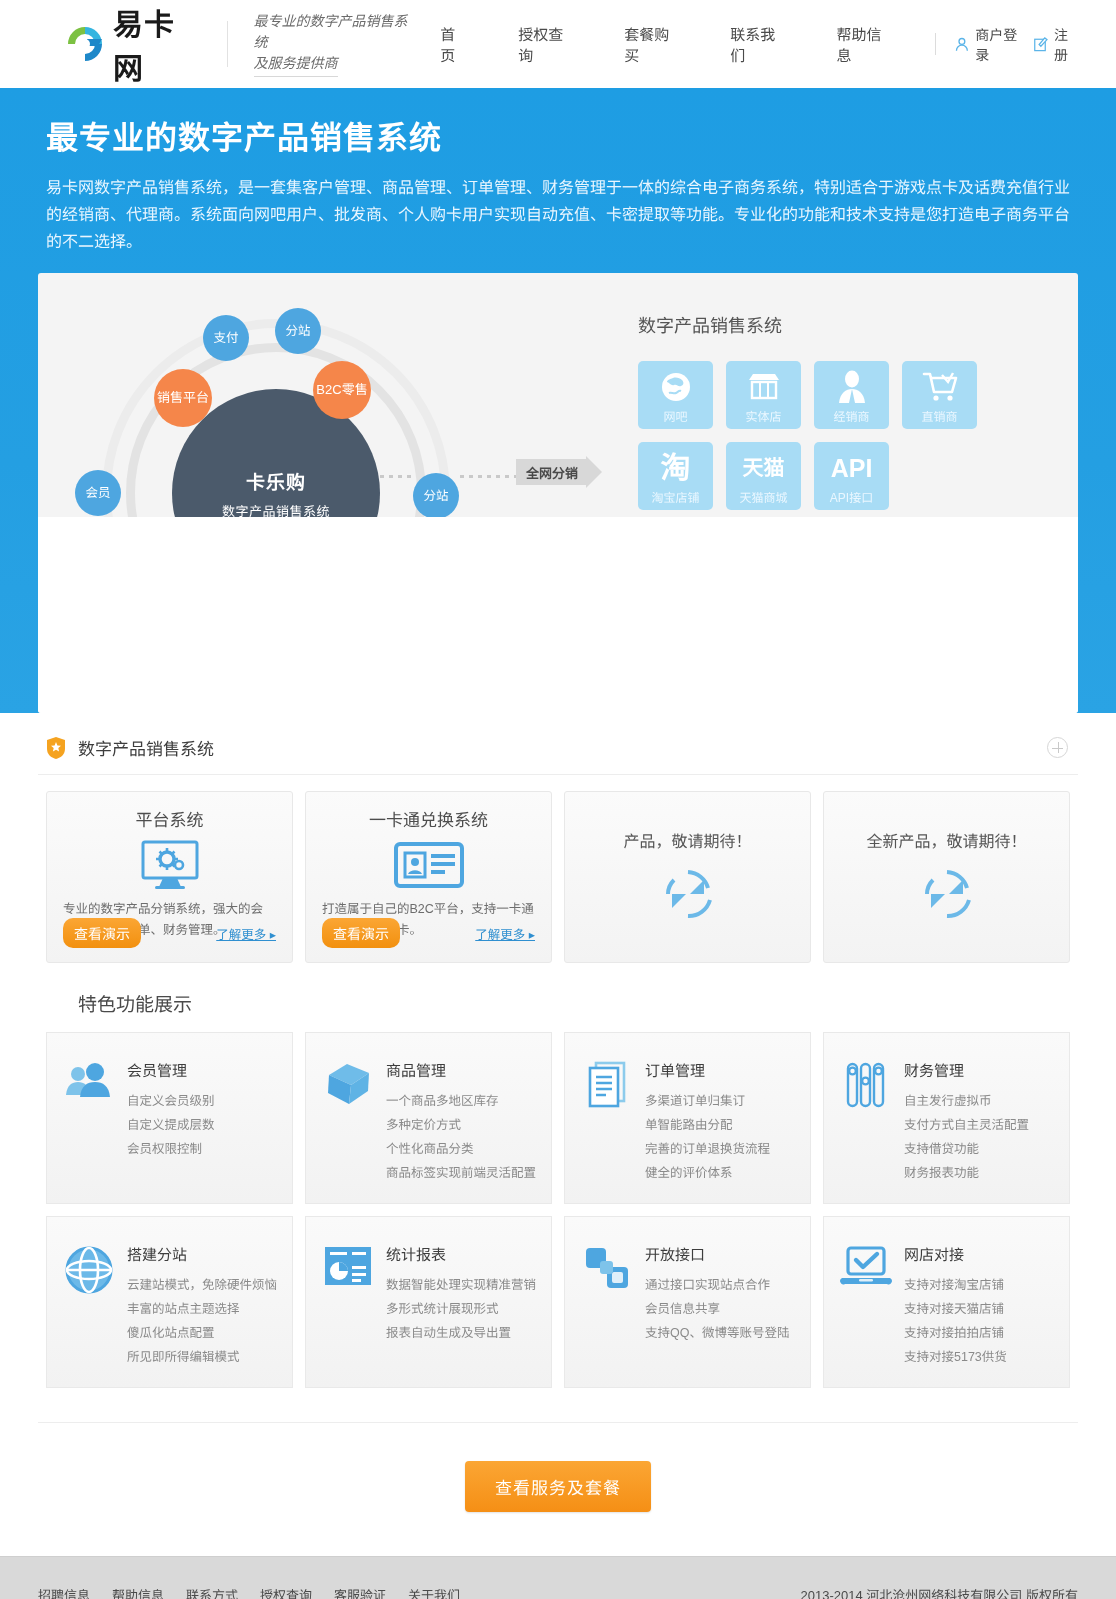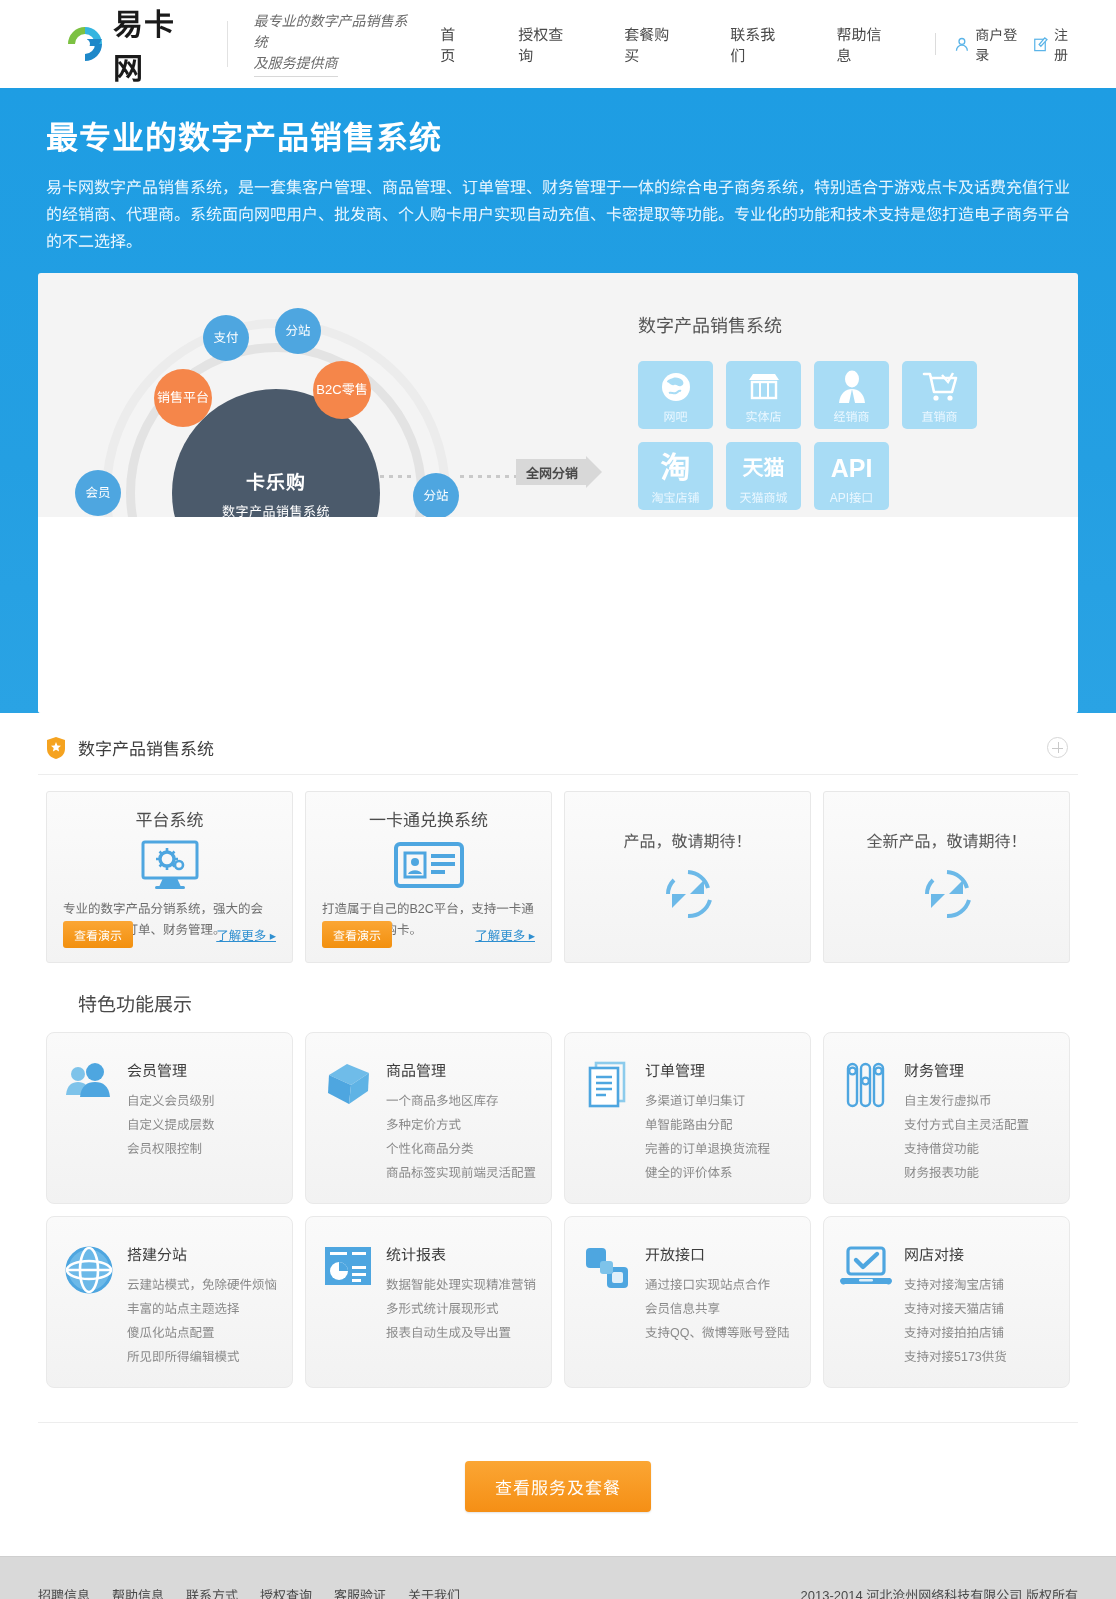--- a/index.html
+++ b/index.html
@@ -164,32 +164,32 @@
   .prod-card h4 {
     text-align: center; font-size: 17px; color: #4d4d4d;
     font-weight: normal; margin-bottom: 6px;
   }
   .prod-icon { height: 56px; display:flex; align-items:center; justify-content:center; }
   .prod-desc { font-size: 12.5px; color: #6d6d6d; line-height: 21px; margin-top: 6px; }
   .prod-foot { position: absolute; left: 16px; right: 16px; bottom: 14px;
     display: flex; align-items: center; justify-content: space-between; }
   .btn-demo {
     background: linear-gradient(180deg,#fba634 0%, #f2900f 100%);
-    color: #fff; font-size: 12px; border: none; border-radius: 3px;
+    color: #fff; font-size: 14px; border: none; border-radius: 10px;
     padding: 5px 11px; cursor: pointer;
   }
   .link-more { font-size: 12.5px; color: #2f8fd0; text-decoration: underline; cursor: pointer; }
   .prod-card.soon { display: flex; flex-direction: column; align-items: center; justify-content: center; }
   .prod-card.soon .soon-text { font-size: 16px; color: #555; margin-bottom: 14px; }
 
   .feat-title { font-size: 19px; color: #4a4a4a; font-weight: normal; padding: 26px 0 16px 40px; }
   .feat-grid { display: grid; grid-template-columns: repeat(4, 1fr); gap: 12px; padding: 0 8px; }
   .feat-card {
     background: linear-gradient(180deg,#fafafa 0%, #f2f2f2 100%);
-    border: 1px solid #e9e9e9; border-radius: 8px;
+    border: 1px solid #e9e9e9; border-radius: 0;
     min-height: 172px; padding: 26px 14px 16px 14px; display: flex; gap: 10px;
   }
   .feat-ico { width: 56px; min-width: 56px; display: flex; justify-content: center; padding-top: 2px; }
   .feat-body h5 { font-size: 15px; color: #3d3d3d; font-weight: normal; margin-bottom: 9px; }
   .feat-body li { list-style: none; font-size: 12.5px; color: #8a8a8a; line-height: 24px; }
 
   .bottom-cta { text-align: center; padding: 38px 0 44px 0; border-top: 1px solid #ededed; margin-top: 34px; }
 
   
   .footer {

